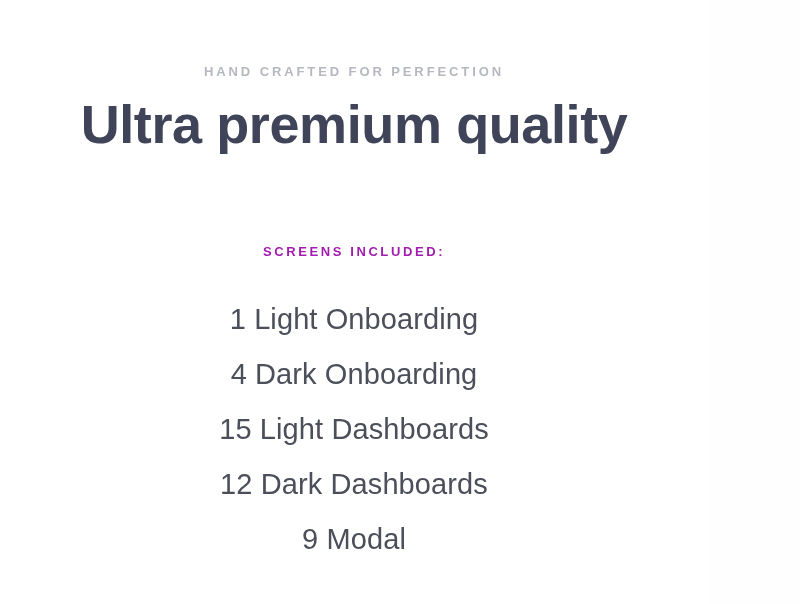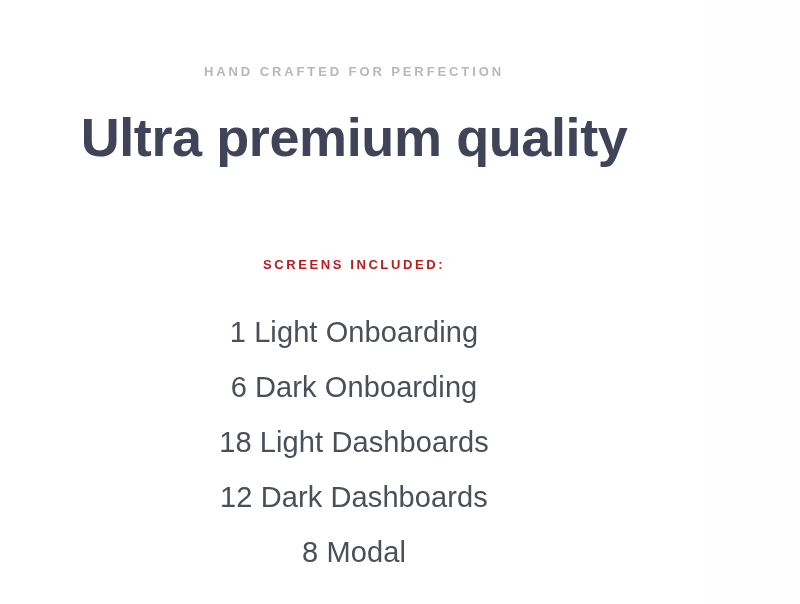--- a/index.html
+++ b/index.html
@@ -34,37 +34,37 @@
     letter-spacing: 2.9px;
     color: #b6b8c0;
     text-transform: uppercase;
     line-height: 1.2;
     white-space: nowrap;
     text-align: center;
   }
 
   
   .headline {
-    margin-top: 28px;
+    margin-top: 15px;
     font-size: 54px;
     font-weight: bold;
     color: #3f4459;
     letter-spacing: -0.4px;
     line-height: 1.08;
     white-space: nowrap;
     text-align: center;
   }
 
   
   .section-label {
     margin-top: 55px;
     font-size: 13px;
     font-weight: bold;
     letter-spacing: 2.6px;
-    color: #b91c1c;
+    color: #a21caf;
     text-transform: uppercase;
     line-height: 1.2;
     white-space: nowrap;
     text-align: center;
   }
 
   
   .screens-list {
     list-style: none;
     margin: 0;
@@ -89,19 +89,19 @@
 <div class="slide">
 
   <div class="eyebrow">Hand crafted for perfection</div>
 
   <h1 class="headline">Ultra premium quality</h1>
 
   <div class="section-label">Screens included:</div>
 
   <ul class="screens-list">
     <li>1 Light Onboarding</li>
-    <li>6 Dark Onboarding</li>
-    <li>18 Light Dashboards</li>
+    <li>4 Dark Onboarding</li>
+    <li>15 Light Dashboards</li>
     <li>12 Dark Dashboards</li>
-    <li>8 Modal</li>
+    <li>9 Modal</li>
   </ul>
 
 </div>
 
 </body></html>

